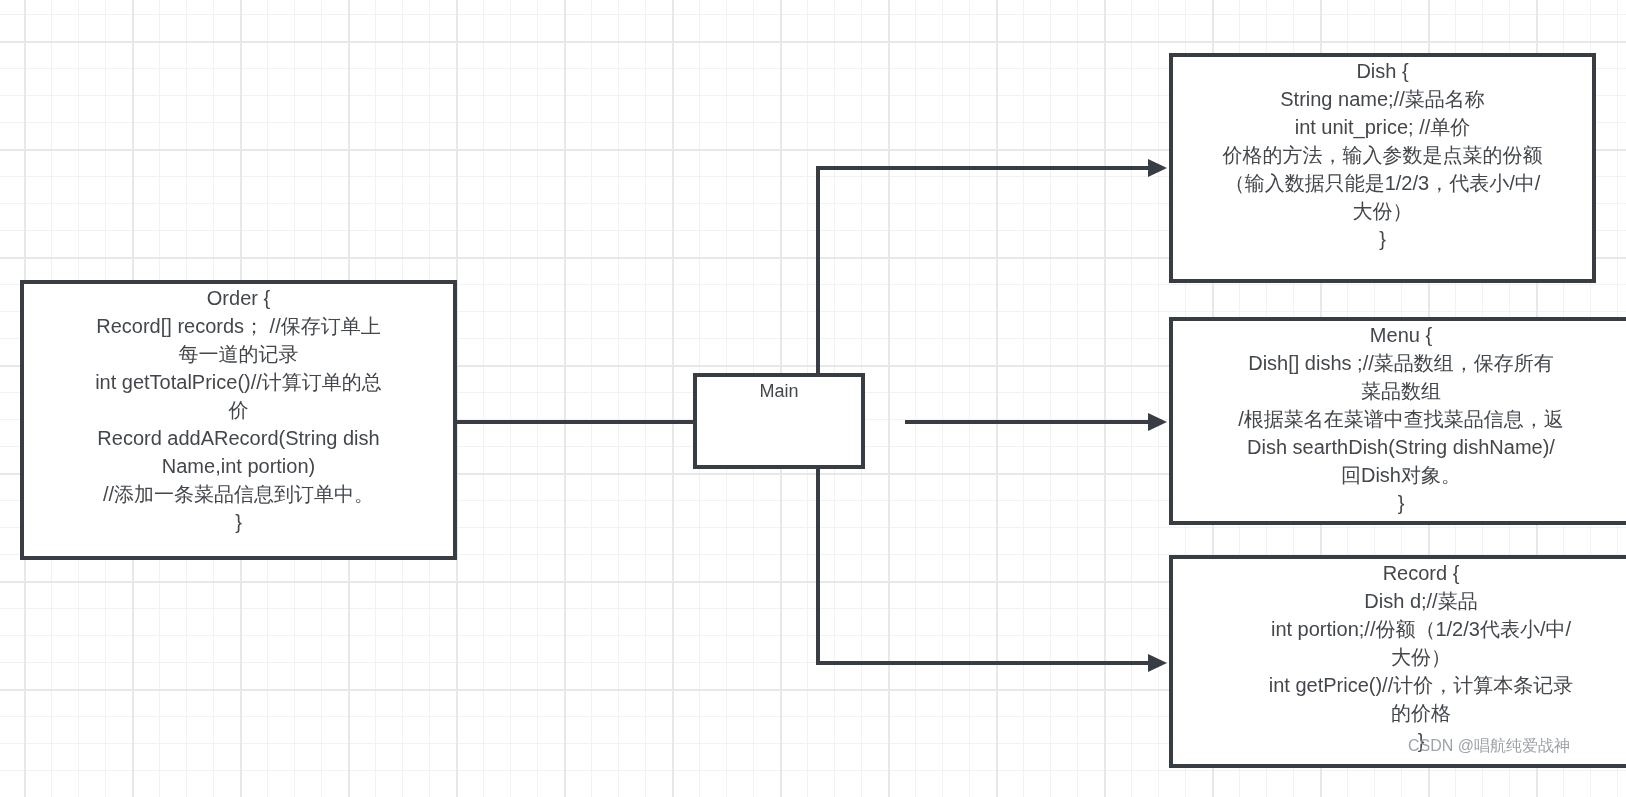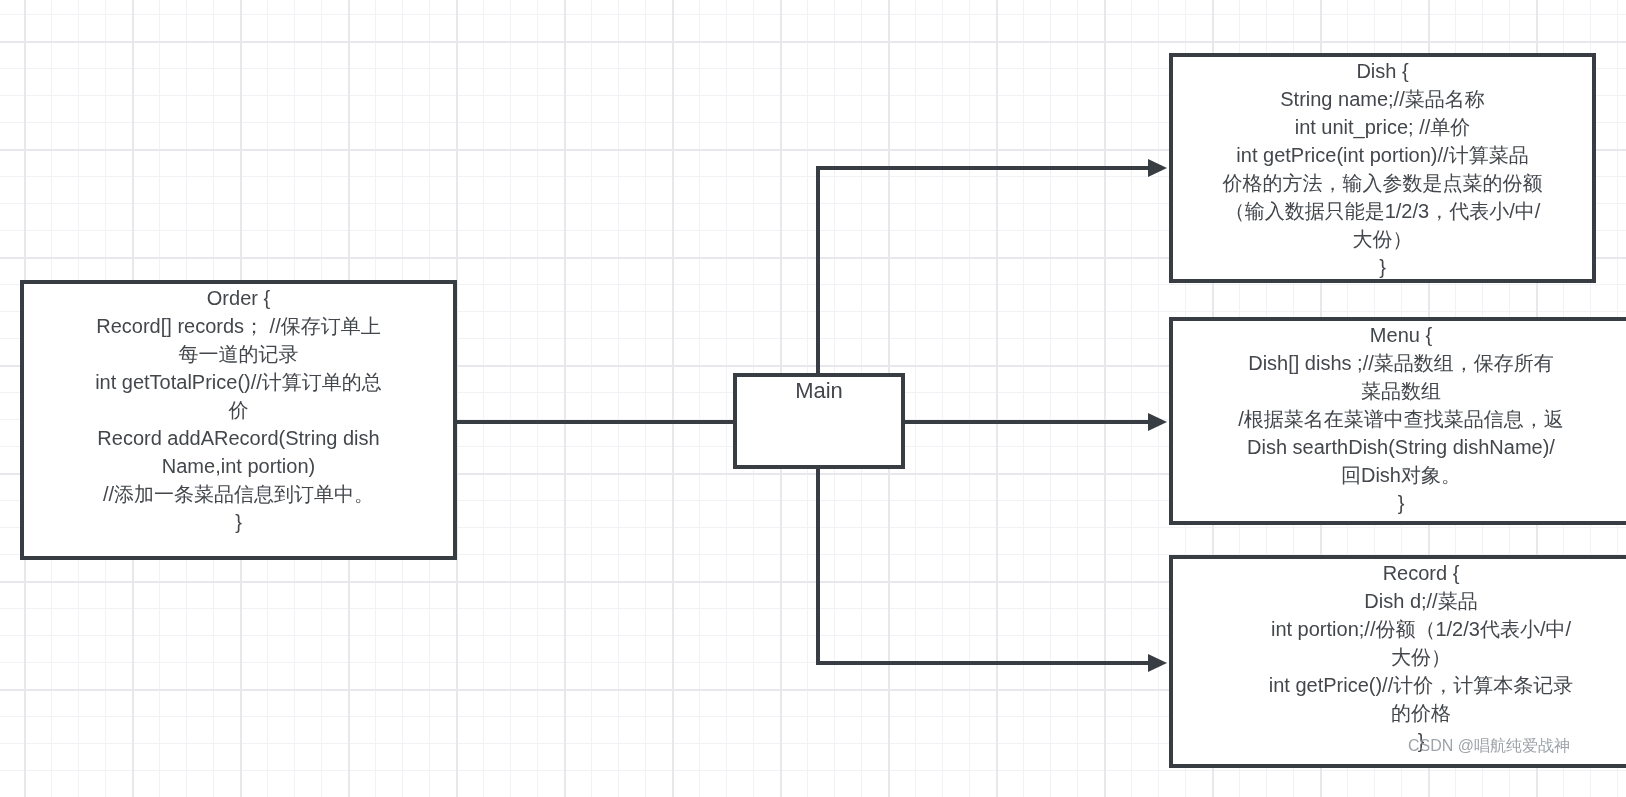--- a/index.html
+++ b/index.html
@@ -31,21 +31,21 @@
     flex-direction: column;
     align-items: center;
     justify-content: flex-start;
     text-align: center;
     font-size: 20px;
     line-height: 28px;
     z-index: 2;
   }
   .code-line { white-space: pre; }
   #order-box  { left: 20px;   top: 280px; width: 437px; height: 280px; }
-  #main-box   { left: 733px;  top: 373px; width: 172px; height: 96px; font-size: 22px; }
+  #main-box   { left: 693px;  top: 373px; width: 172px; height: 96px; font-size: 18px; }
   #dish-box   { left: 1169px; top: 53px;  width: 427px; height: 230px; }
   #menu-box   { left: 1169px; top: 317px; width: 464px; height: 208px; }
   #record-box { left: 1169px; top: 555px; width: 504px; height: 213px; }
   #edges {
     position: absolute;
     left: 0; top: 0;
     width: 1626px; height: 797px;
     z-index: 1;
     pointer-events: none;
   }
@@ -98,21 +98,20 @@
   </div>
 
   <div id="main-box" class="node">
     <div class="code-line">Main</div>
   </div>
 
   <div id="dish-box" class="node">
     <div class="code-line">Dish {</div>
     <div class="code-line">String name;//菜品名称</div>
     <div class="code-line">int unit_price; //单价</div>
-    <div class="code-line">int getPrice(int portion)//计算菜品</div>
     <div class="code-line">价格的方法，输入参数是点菜的份额</div>
     <div class="code-line">（输入数据只能是1/2/3，代表小/中/</div>
     <div class="code-line">大份）</div>
     <div class="code-line">}</div>
   </div>
 
   <div id="menu-box" class="node">
     <div class="code-line">Menu {</div>
     <div class="code-line">Dish[] dishs ;//菜品数组，保存所有</div>
     <div class="code-line">菜品数组</div>

